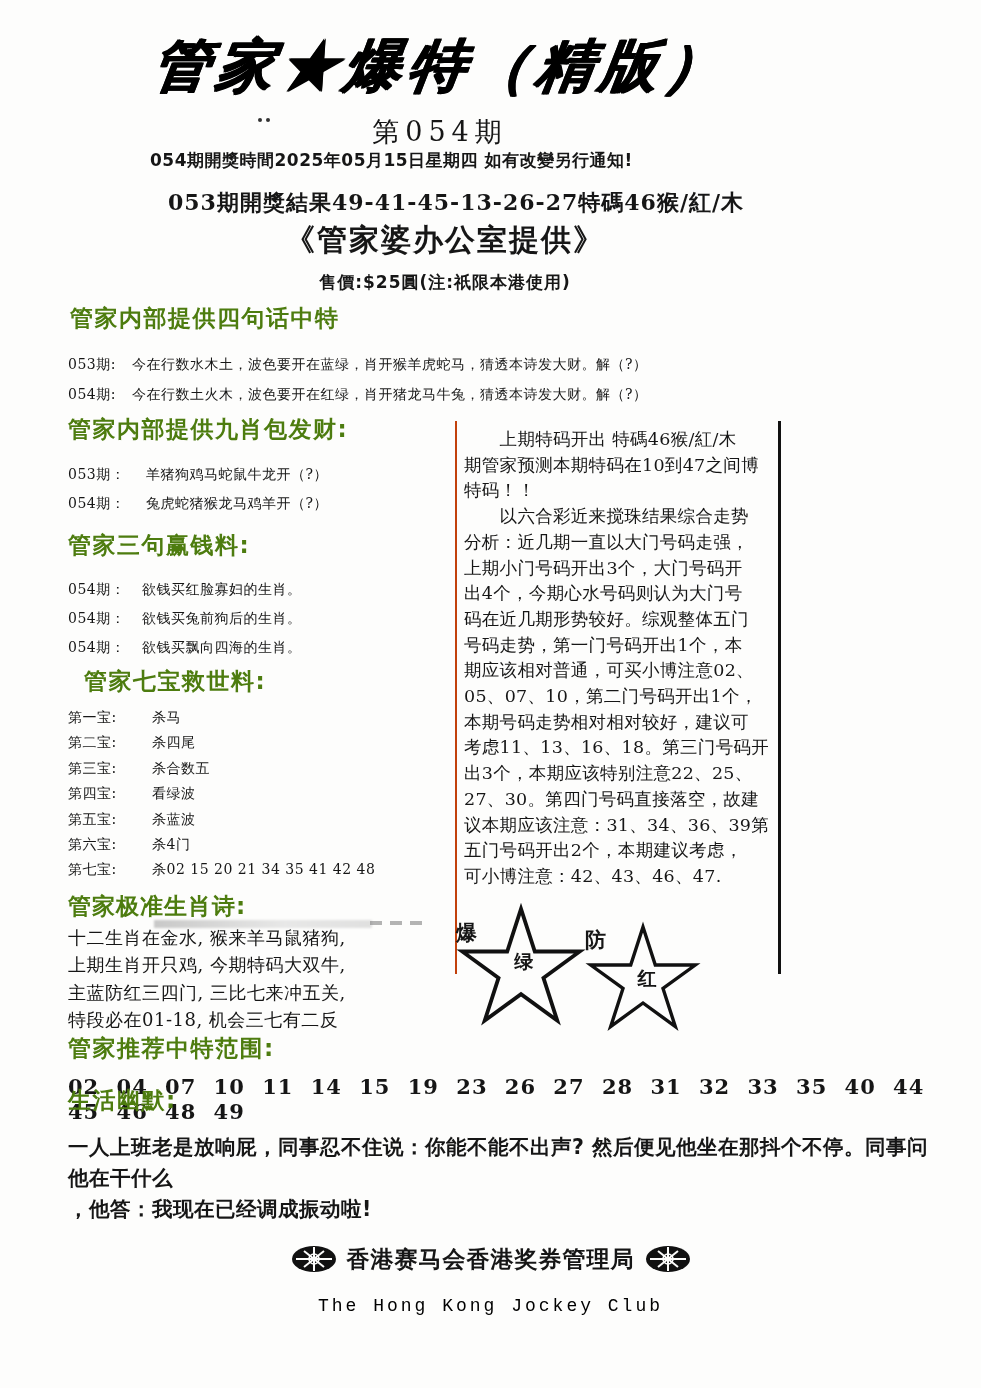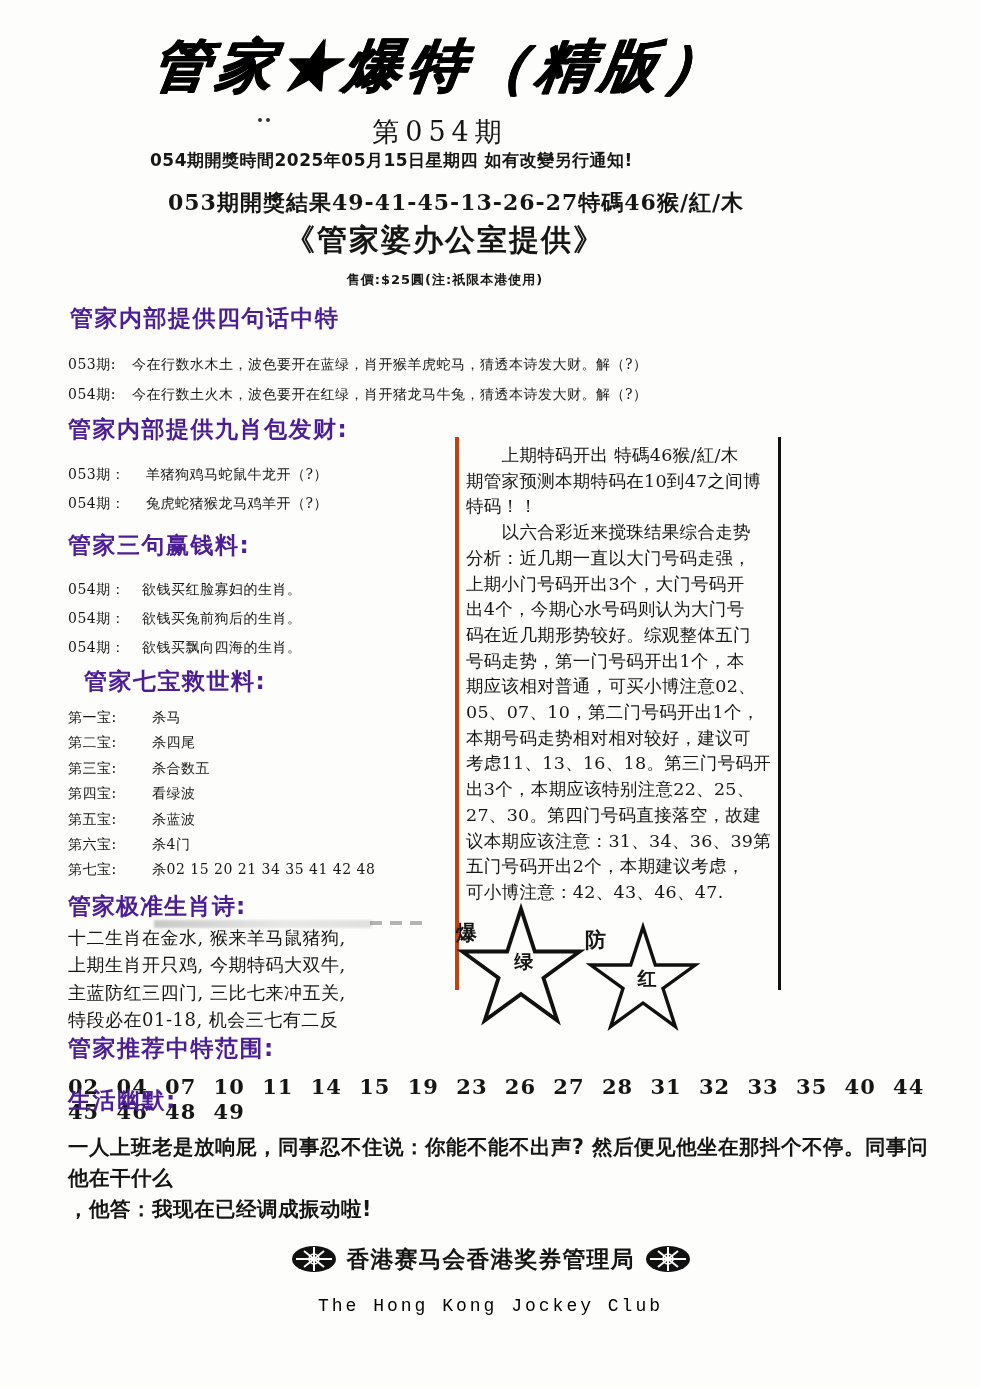--- a/index.html
+++ b/index.html
@@ -11,24 +11,24 @@
             transform:skewX(-8deg);color:#000;
             text-shadow:1.6px 0 currentColor,0 1.4px currentColor,1.6px 1.4px currentColor;}
   .issue{position:absolute;left:60px;top:114px;width:760px;text-align:center;
          font-size:27px;letter-spacing:6px;font-weight:normal;}
   .drawinfo{position:absolute;left:150px;top:149px;font-size:17px;font-weight:bold;
             font-family:"DejaVu Sans","Liberation Sans",sans-serif;letter-spacing:.5px;}
   .lastresult{position:absolute;left:168px;top:188px;font-size:22px;font-weight:bold;letter-spacing:1px;}
   .provider{position:absolute;left:0;top:220px;width:890px;text-align:center;
             font-size:30px;font-weight:bold;letter-spacing:2px;}
   .price{position:absolute;left:0;top:271px;width:890px;text-align:center;
-         font-size:13px;font-weight:bold;font-family:"DejaVu Sans",sans-serif;letter-spacing:1px;}
+         font-size:17px;font-weight:bold;font-family:"DejaVu Sans",sans-serif;letter-spacing:1px;}
   
   .sec-h{font-size:23px;font-weight:bold;font-family:"DejaVu Sans","Liberation Sans",sans-serif;
-         letter-spacing:1.5px;color:#4c1d95;}
+         letter-spacing:1.5px;color:#4d7c0f;}
   .row{font-size:14px;letter-spacing:.5px;}
   .lbl{display:inline-block;}
   
   #four{position:absolute;left:68px;top:303px;width:860px;}
   #four .sec-h{margin:0 0 15px 2px;}
   #four .row{line-height:30px;}
   #four .lbl{width:64px;}
   
   #leftcol{position:absolute;left:68px;top:414px;width:392px;}
   #nine .sec-h{margin:0 0 15px 0;}
@@ -36,22 +36,22 @@
   #nine .lbl{width:78px;}
   #three .sec-h{margin:12px 0 14px 0;}
   #three .row{line-height:29px;}
   #three .lbl{width:74px;}
   #seven .sec-h{margin:4px 0 8px 16px;}
   #seven .row{line-height:25.4px;}
   #seven .lbl{width:84px;}
   #poem .sec-h{margin:8px 0 2px 0;letter-spacing:1px;}
   #poem .line{font-size:18px;line-height:27.5px;letter-spacing:.5px;}
   
-  #analysis{position:absolute;left:455px;top:437px;width:326px;height:553px;
-            border-left:4px solid #c2410c;border-right:3px solid #111;
+  #analysis{position:absolute;left:455px;top:421px;width:326px;height:553px;
+            border-left:2px solid #c2410c;border-right:3px solid #111;
             padding:6px 0 0 7px;box-sizing:border-box;}
   #analysis .line{font-size:17.5px;line-height:25.7px;letter-spacing:.3px;white-space:nowrap;}
   
   .star-unit{position:absolute;}
   .star-unit svg{display:block;}
   .star-outer{position:absolute;font-size:21px;font-weight:bold;
               font-family:"DejaVu Sans",sans-serif;}
   .star-inner{position:absolute;font-size:19px;font-weight:bold;
               font-family:"DejaVu Sans",sans-serif;transform:translate(-50%,-50%);}
   #star-green{left:450px;top:901px;width:142px;height:128px;}

